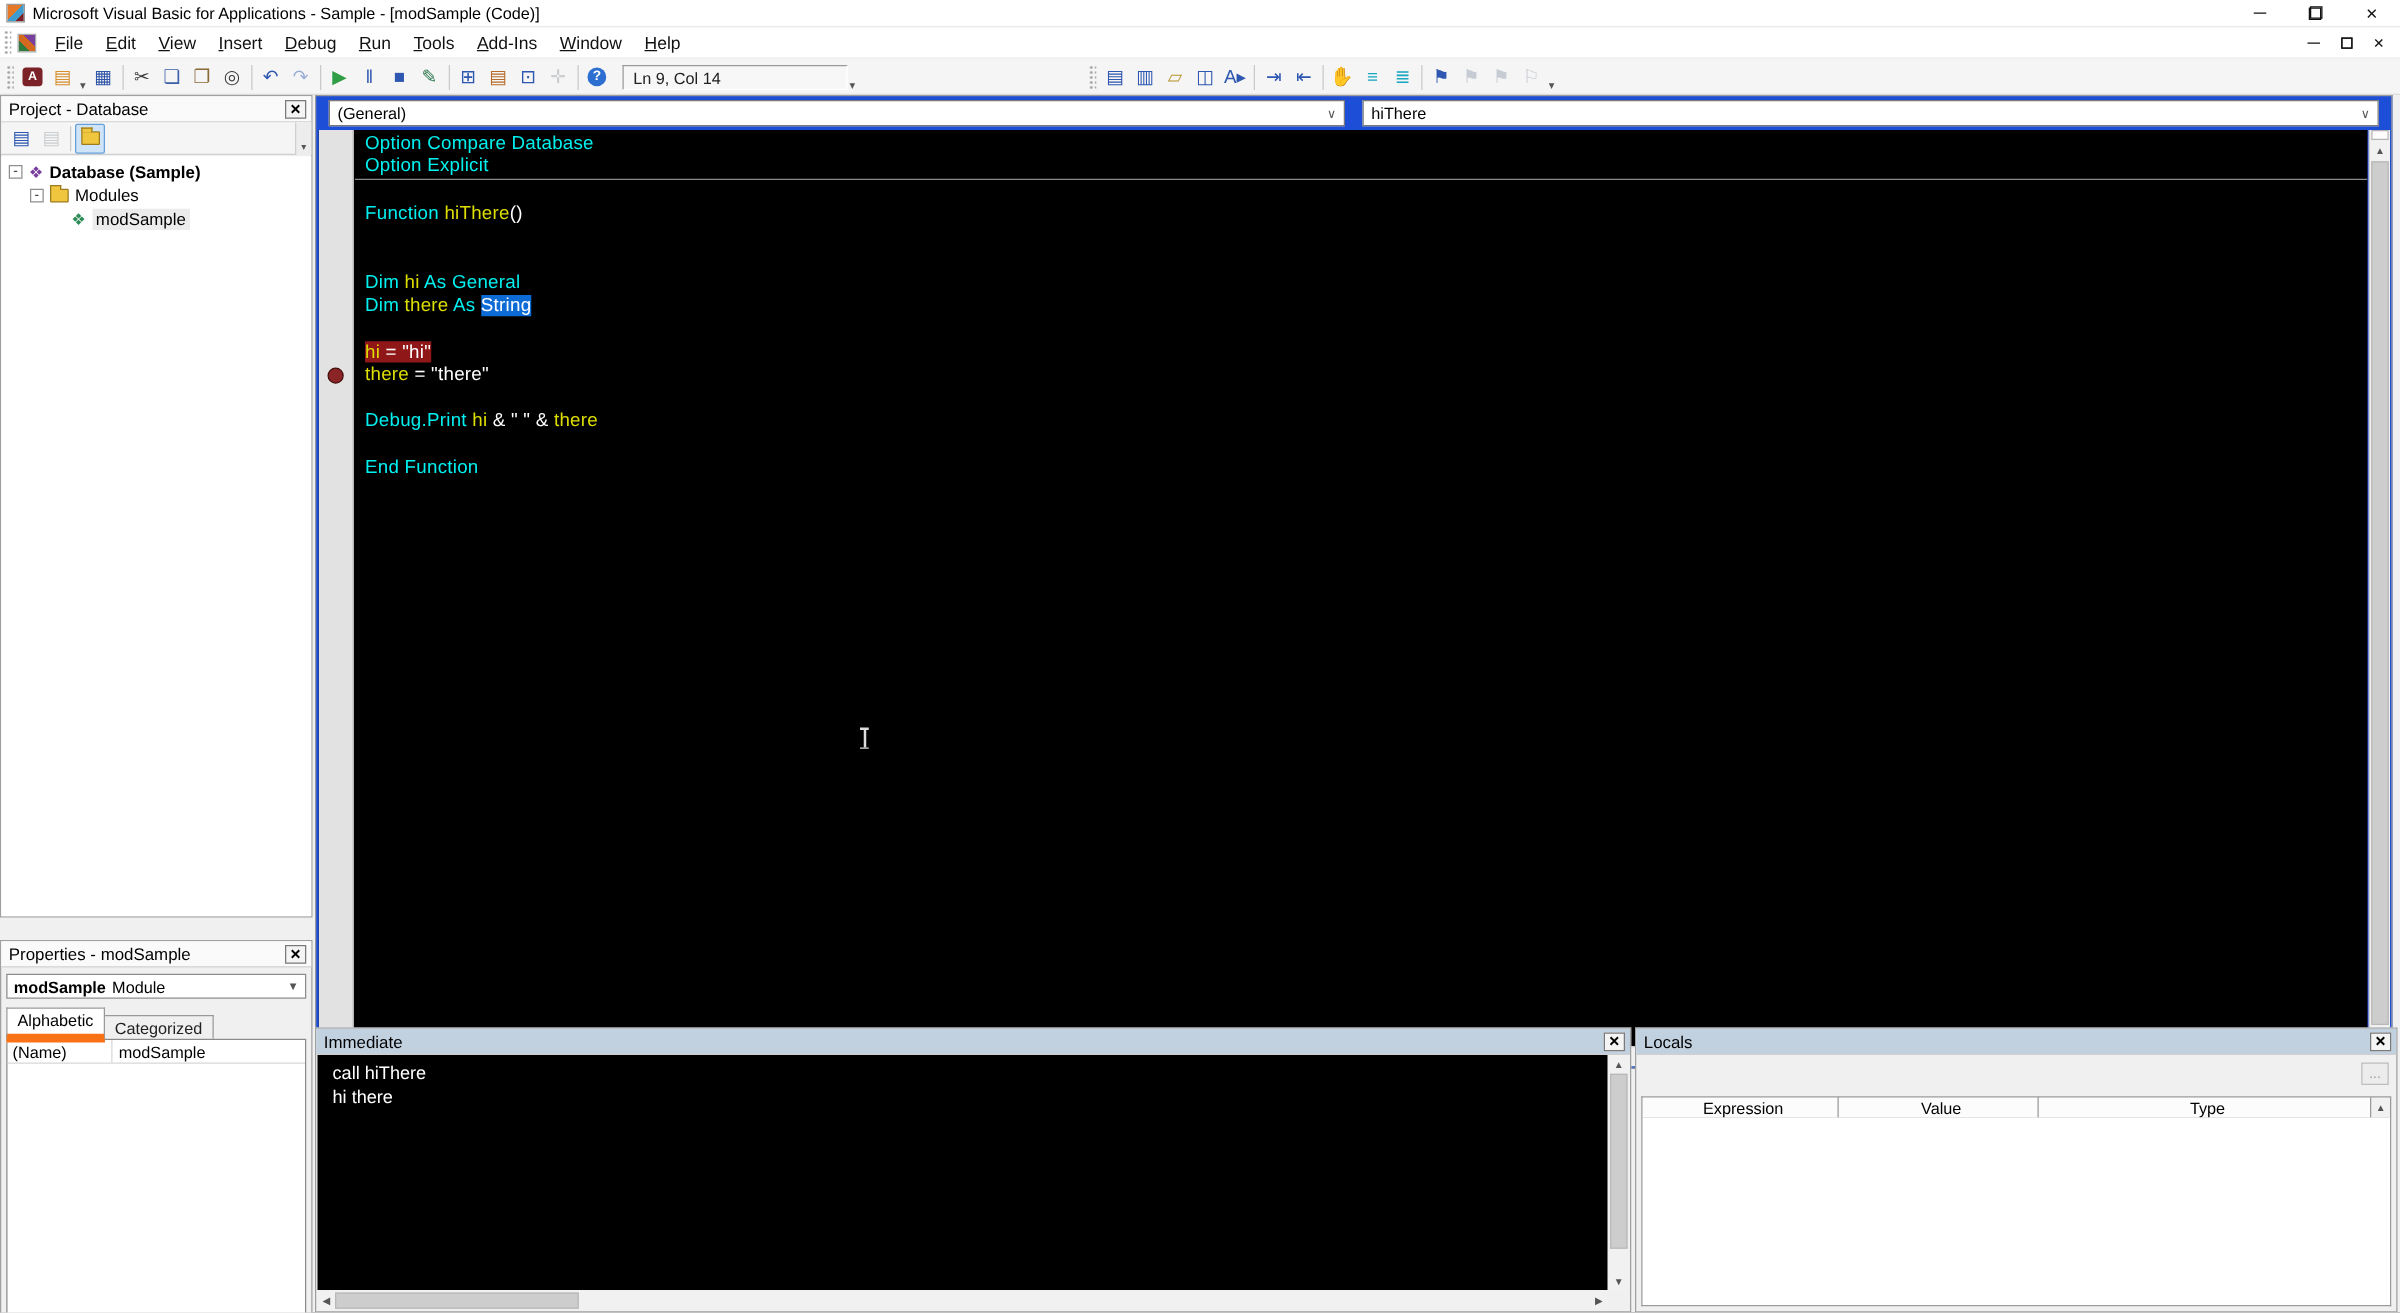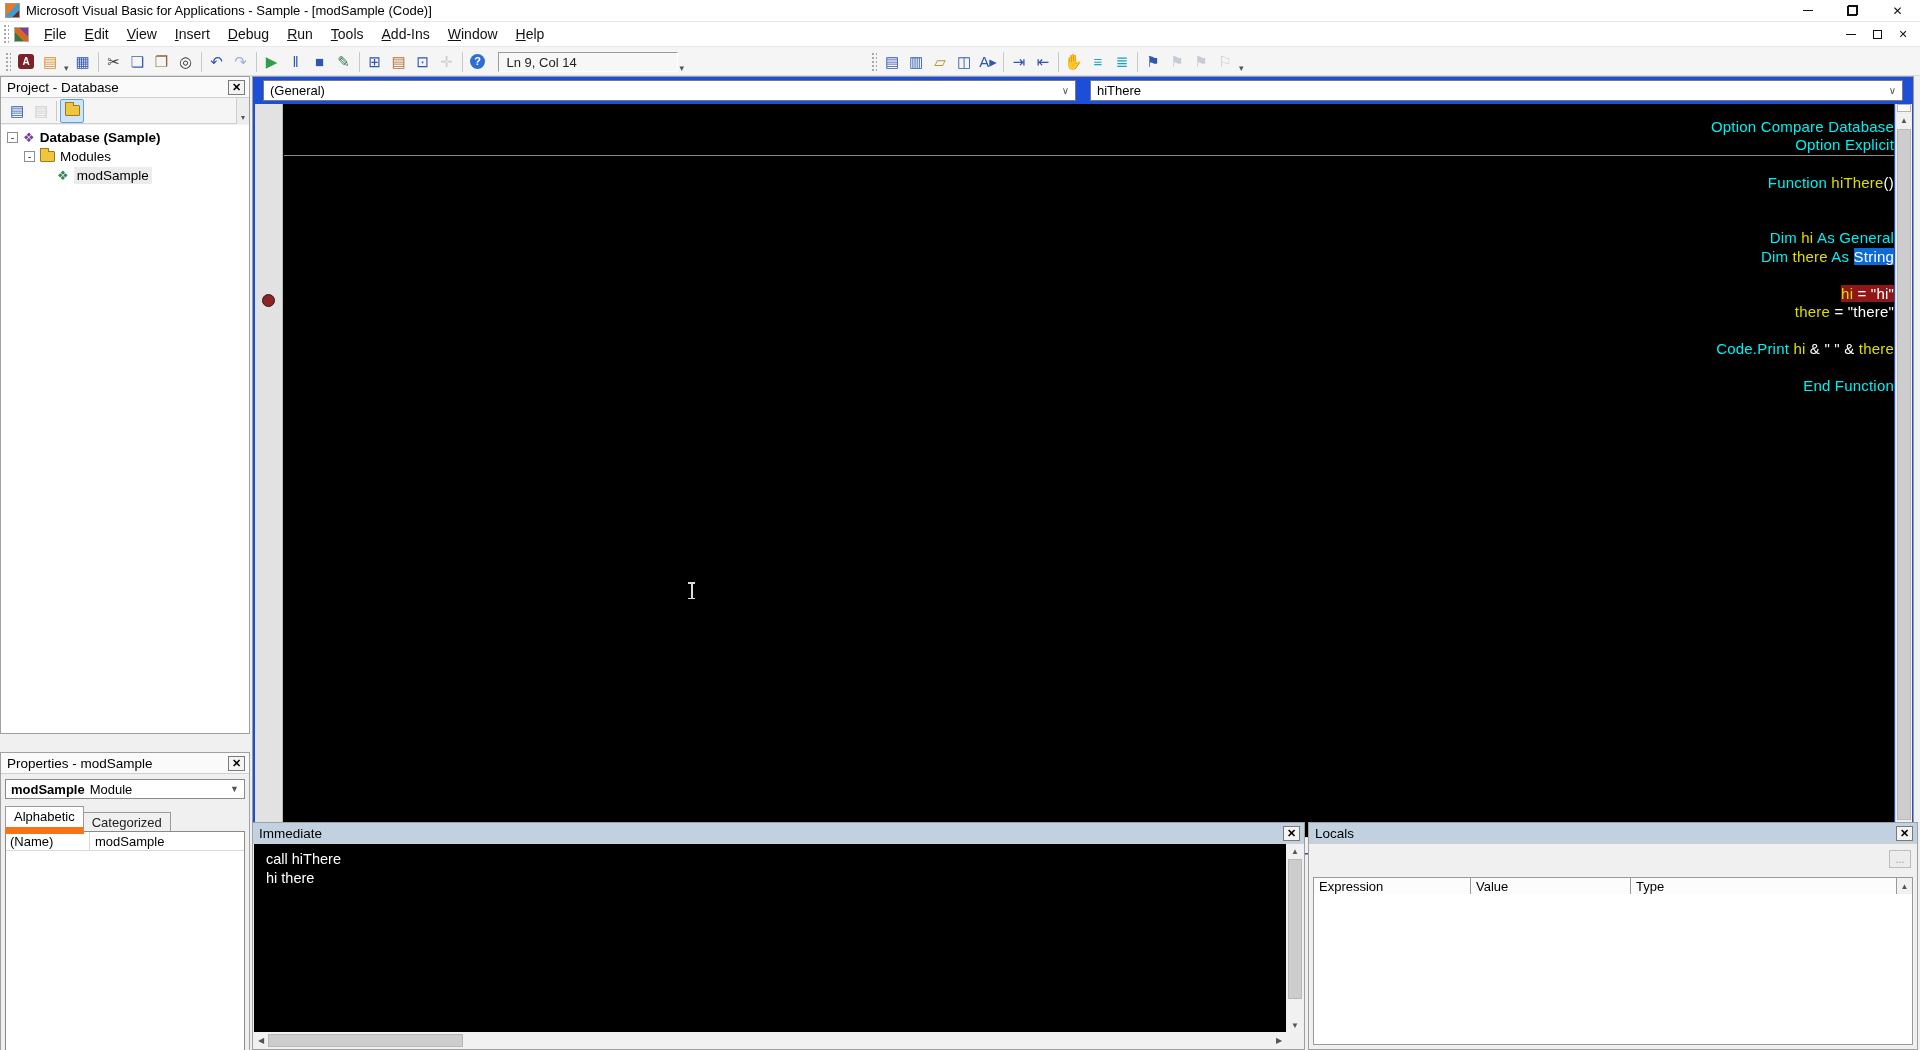--- a/index.html
+++ b/index.html
@@ -104,22 +104,22 @@
     background:#1d4ed8; border:1px solid #9a9a9a; }
   #combo-row { height:27px; display:flex; align-items:center; padding:0 10px; gap:14px; }
   .combo { flex:1; height:21px; background:#fff; border:1px solid #7a7a7a; font-size:13px; color:#000;
     display:flex; align-items:center; padding-left:6px; }
   .combo .chev { margin-left:auto; margin-right:6px; color:#555; font-size:10px; }
   #code-region { position:absolute; left:2px; right:19px; top:27px; bottom:17px; background:#000; overflow:hidden; }
   #bp-margin { position:absolute; left:0; top:0; bottom:0; width:28px; background:#e2e2e2;
     border-right:1px solid #bdbdbd; }
   #bp-dot { position:absolute; left:7px; width:13px; height:13px; border-radius:50%;
     background:#8b2424; border:1px solid #43100f; }
-  #code-lines { position:absolute; left:29px; right:0; top:0; bottom:0; padding-top:14px;
-    font-size:15px; line-height:18.4px; letter-spacing:.2px; cursor:text;text-align:right; }
+  #code-lines { position:absolute; left:29px; right:0; top:0; bottom:0; padding-top:2px;
+    font-size:15px; line-height:18.4px; letter-spacing:.2px; cursor:text; }
   .code-line { padding-left:8px; white-space:pre; min-height:18.4px; }
   .code-line.divider { border-bottom:1px solid #8a8a8a; }
   .kw { color:#00f0f0; } .id { color:#dede00; } .tx { color:#ffffff; } .cm { color:#bdbdbd; }
   .sel { background:#0d6bd6; color:#fff; }
   .bp { background:#901717; }
   #ibeam { position:absolute; left:430px; top:478px; width:13px; height:17px; }
   #ibeam::before, #ibeam::after { content:''; position:absolute; left:3px; width:7px; height:1.5px; background:#dcdcdc; }
   #ibeam::before { top:0; } #ibeam::after { bottom:0; }
   #ibeam span { position:absolute; left:6px; top:1px; bottom:1px; width:1.5px; background:#dcdcdc; }
 
@@ -155,21 +155,21 @@
   #imm-hright { margin-left:auto; width:14px; height:15px; }
 
   
   #locals-panel { left:1308px; top:822px; width:610px; height:228px; }
   #locals-ready { position:absolute; left:4px; top:27px; right:32px; height:18px; background:#efefef;
     border:1px solid #9a9a9a; font-size:12.5px; color:#888; padding:1px 0 0 6px; }
   #locals-more { position:absolute; right:6px; top:27px; width:22px; height:18px; background:#ececec;
     border:1px solid #bdbdbd; color:#9a9a9a; font-size:11px; text-align:center; padding-top:2px; }
   #locals-header { position:absolute; left:4px; right:4px; top:54px; height:18px; display:flex; }
   .lh-cell { border:1px solid #9a9a9a; border-right:none; background:#fcfcfc; font-size:13px; color:#000;
-    padding:1px 0 0 5px; }
+    padding:1px 0 0 5px;text-align:center; }
   .lh-cell:nth-child(1) { width:157px; }
   .lh-cell:nth-child(2) { width:160px; }
   .lh-cell:nth-child(3) { flex:1; }
   .lh-scroll { width:17px; border:1px solid #9a9a9a; background:#f1f1f1; }
   #locals-body { position:absolute; left:4px; right:4px; top:71px; bottom:4px; background:#fff;
     border:1px solid #9a9a9a; border-top:none; }
 </style>
 </head>
 <body>
 
@@ -412,21 +412,21 @@
           <div class="code-line">&nbsp;</div>
           <div class="code-line"><span class="kw">Function </span><span class="id">hiThere</span><span class="tx">()</span></div>
           <div class="code-line">&nbsp;</div>
           <div class="code-line">&nbsp;</div>
           <div class="code-line"><span class="kw">Dim </span><span class="id">hi</span><span class="tx"> </span><span class="kw">As General</span></div>
           <div class="code-line"><span class="kw">Dim </span><span class="id">there</span><span class="tx"> </span><span class="kw">As </span><span class="sel">String</span></div>
           <div class="code-line">&nbsp;</div>
           <div class="code-line"><span class="id bp">hi</span><span class="tx bp"> = "hi"</span></div>
           <div class="code-line"><span class="id">there</span><span class="tx"> = "there"</span></div>
           <div class="code-line">&nbsp;</div>
-          <div class="code-line"><span class="kw">Code.Print </span><span class="id">hi</span><span class="tx"> &amp; " " &amp; </span><span class="id">there</span></div>
+          <div class="code-line"><span class="kw">Debug.Print </span><span class="id">hi</span><span class="tx"> &amp; " " &amp; </span><span class="id">there</span></div>
           <div class="code-line">&nbsp;</div>
           <div class="code-line"><span class="kw">End Function</span></div>
         </div>
       <div id="ibeam">
           <span></span>
         </div>
     </div>
     <div id="code-vscroll">
       <div id="code-vsplit"></div>
       <div id="code-vup" class="sb-arrow">▲</div>

